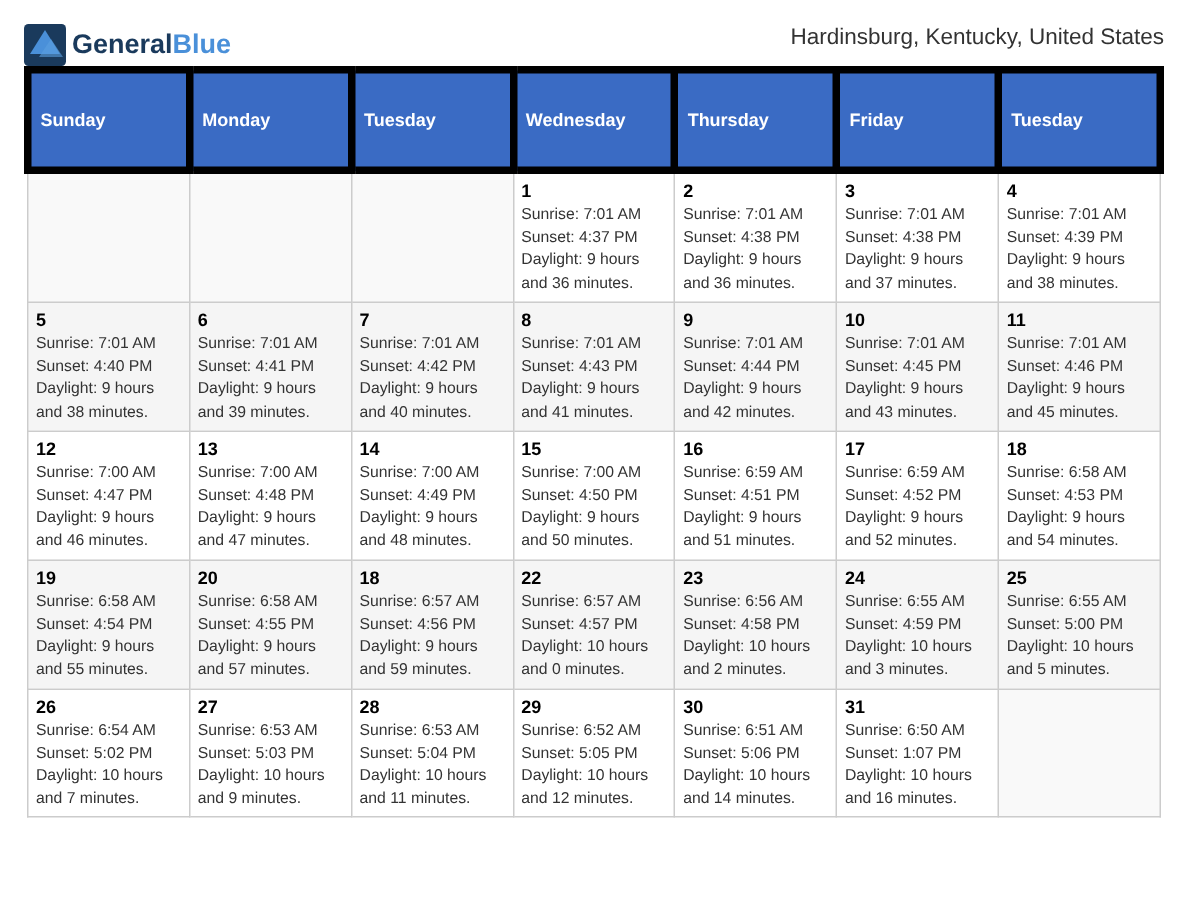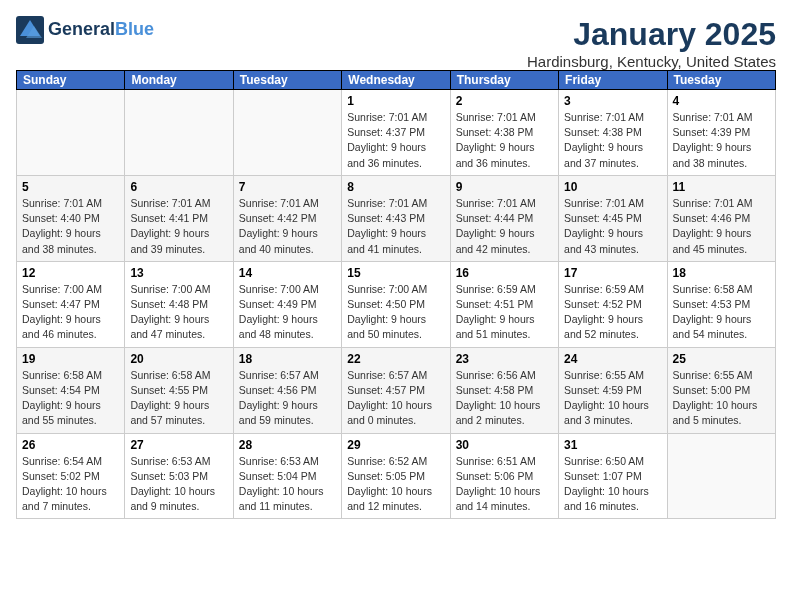--- a/index.html
+++ b/index.html
@@ -47,24 +47,24 @@
     }
     table {
       width: 100%;
       border-collapse: collapse;
       font-size: 11px;
     }
     thead th {
       background: #3a6bc4;
       color: #fff;
       text-align: left;
-      padding: 2px 6px;
+      padding: 24px 6px;
       font-size: 12px;
       font-weight: bold;
-      border: 1px solid #000000;
+      border: 5px solid #000000;
     }
     tbody td {
       border: 1px solid #ccc;
       vertical-align: top;
       padding: 4px 5px;
       width: 108px;
       min-height: 70px;
       background: #fff;
     }
     tbody tr:nth-child(even) td {
@@ -93,21 +93,20 @@
     <svg class="logo-icon" viewBox="0 0 28 28">
       <rect x="0" y="0" width="28" height="28" rx="3" fill="#1a3a5c"></rect>
       <polygon points="14,4 24,20 4,20" fill="#4a90d9"></polygon>
       <polygon points="18,10 26,22 10,22" fill="#5ba0e0" opacity="0.6"></polygon>
     </svg>
     <div class="logo-text">
       <div>General<span>Blue</span></div>
     </div>
   </div>
   <div class="title-block">
-    <div class="cal-title">January 2025</div>
     <div class="cal-subtitle">Hardinsburg, Kentucky, United States</div>
   </div>
 </div>
 
 <table>
   <thead>
     <tr>
     <th>Sunday</th>
         <th>Monday</th>
         <th>Tuesday</th>

